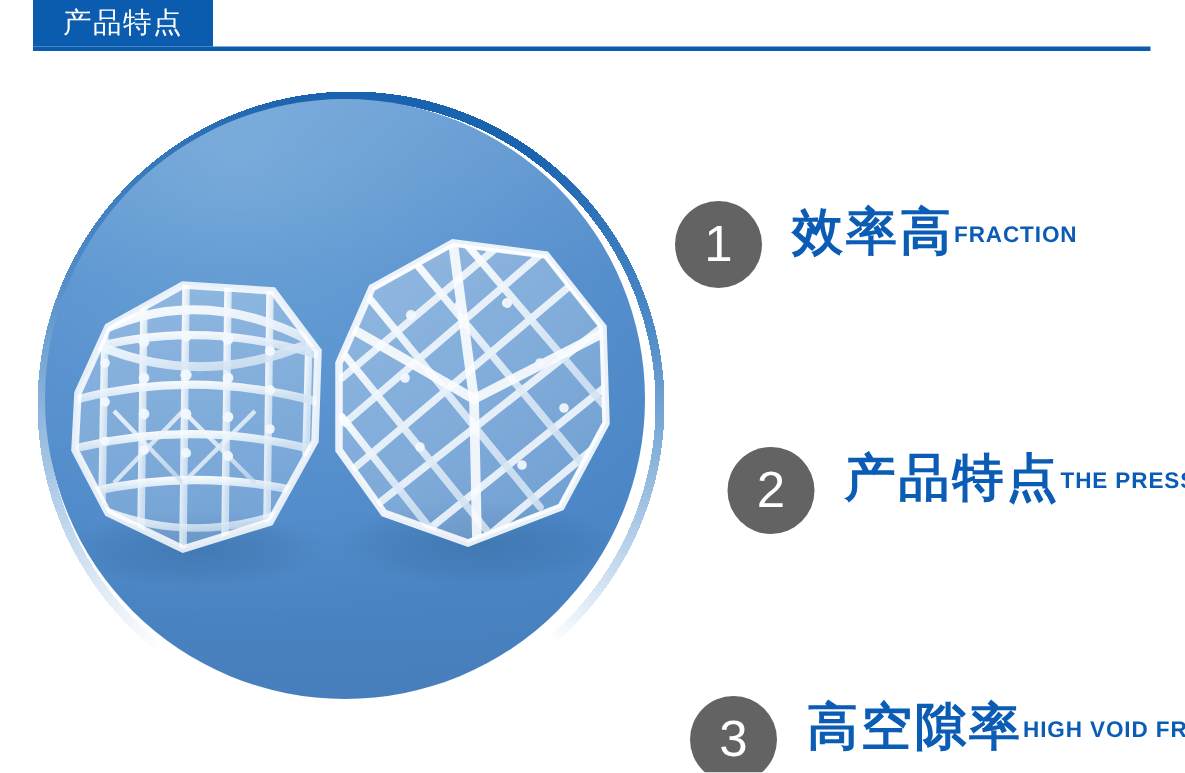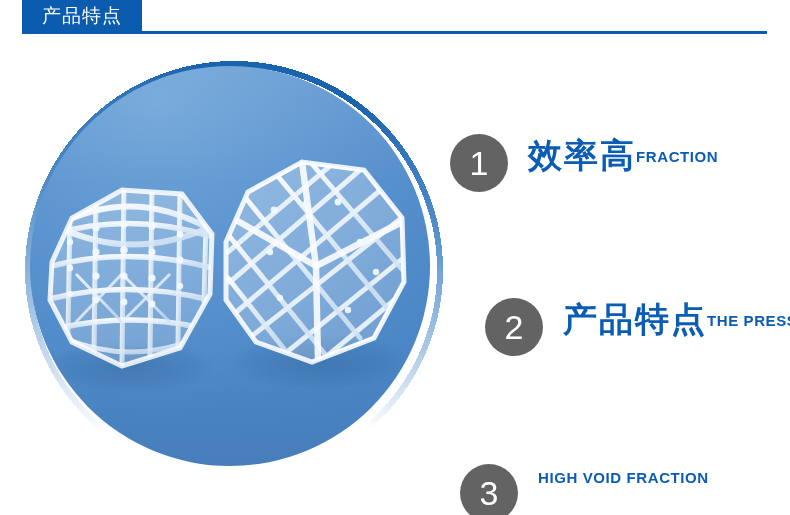--- a/index.html
+++ b/index.html
@@ -346,17 +346,18 @@
       <div class="feature-title">产品特点</div>
       <div class="feature-sub">THE PRESSURE DROP IS LOW</div>
     </div>
   </div>
 
   <div class="feature" id="feature-3">
     <div class="feature-badge">
       <span>3</span>
     </div>
     <div class="feature-text">
+      <div class="feature-title">高空隙率</div>
       <div class="feature-sub">HIGH VOID FRACTION</div>
     </div>
   </div>
 
 </div>
 
 </body></html>

